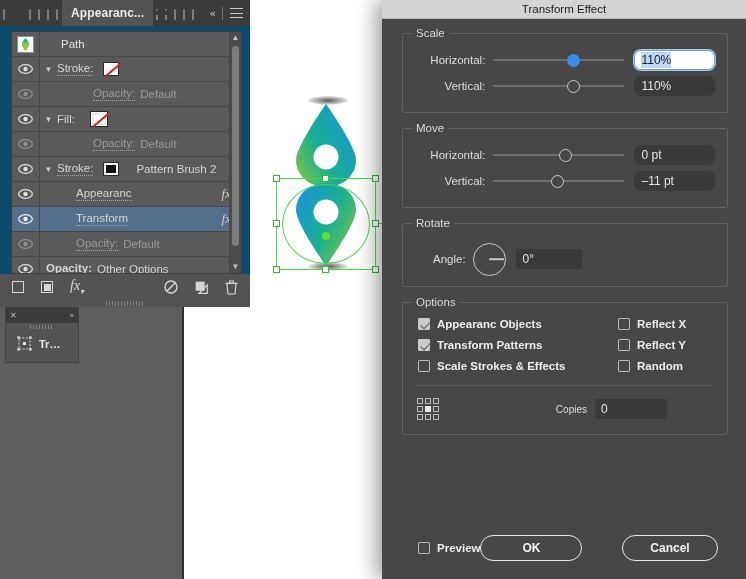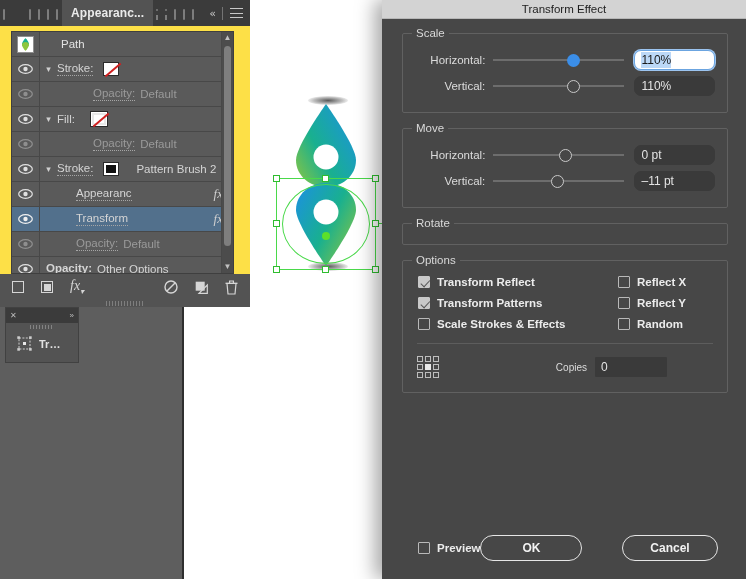--- a/index.html
+++ b/index.html
@@ -186,22 +186,22 @@
     width: 13px; height: 10px;
     display: flex; flex-direction: column; justify-content: space-between;
   }
   .ic-menu i {
     display: block; height: 1px; background: #c8c8c8;
   }
 
   .panel-body {
     position: relative;
     height: 248px;
-    background: #fde047;
-    padding: 5px 16px 0 11px;
+    background: #0c4a6e;
+    padding: 5px 8px 0 11px;
     box-sizing: border-box;
   }
   .rows {
     position: relative;
     width: 100%;
     height: 243px;
     background: #5a5a5a;
     border: 1px solid #3f3f3f;
     box-sizing: border-box;
     overflow: hidden;
@@ -1044,29 +1044,38 @@
             <span class="thumb hollow" style="left:44%;"></span>
           </span>
           <span class="num-input">
             <span>–11 pt</span>
           </span>
         </div>
       </div>
 
       <div class="group" style="padding-bottom:6px;">
         <span class="group-legend">Rotate</span>
+        <div class="dial-row">
+          <span class="dial-label">Angle:</span>
+          <span class="dial">
+            <span class="dial-needle"></span>
+          </span>
+          <span class="dial-input">
+            <span>0°</span>
+          </span>
+        </div>
       </div>
 
       <div class="group" style="padding:15px 12px 14px 12px;">
         <span class="group-legend">Options</span>
 
         <div class="opt-grid">
           <label class="opt-item">
             <span class="chk on"></span>
-            <span>Transform Reflect</span>
+            <span>Appearanc Objects</span>
           </label>
           <label class="opt-item">
             <span class="chk"></span>
             <span>Reflect X</span>
           </label>
 
           <label class="opt-item">
             <span class="chk on"></span>
             <span>Transform Patterns</span>
           </label>

